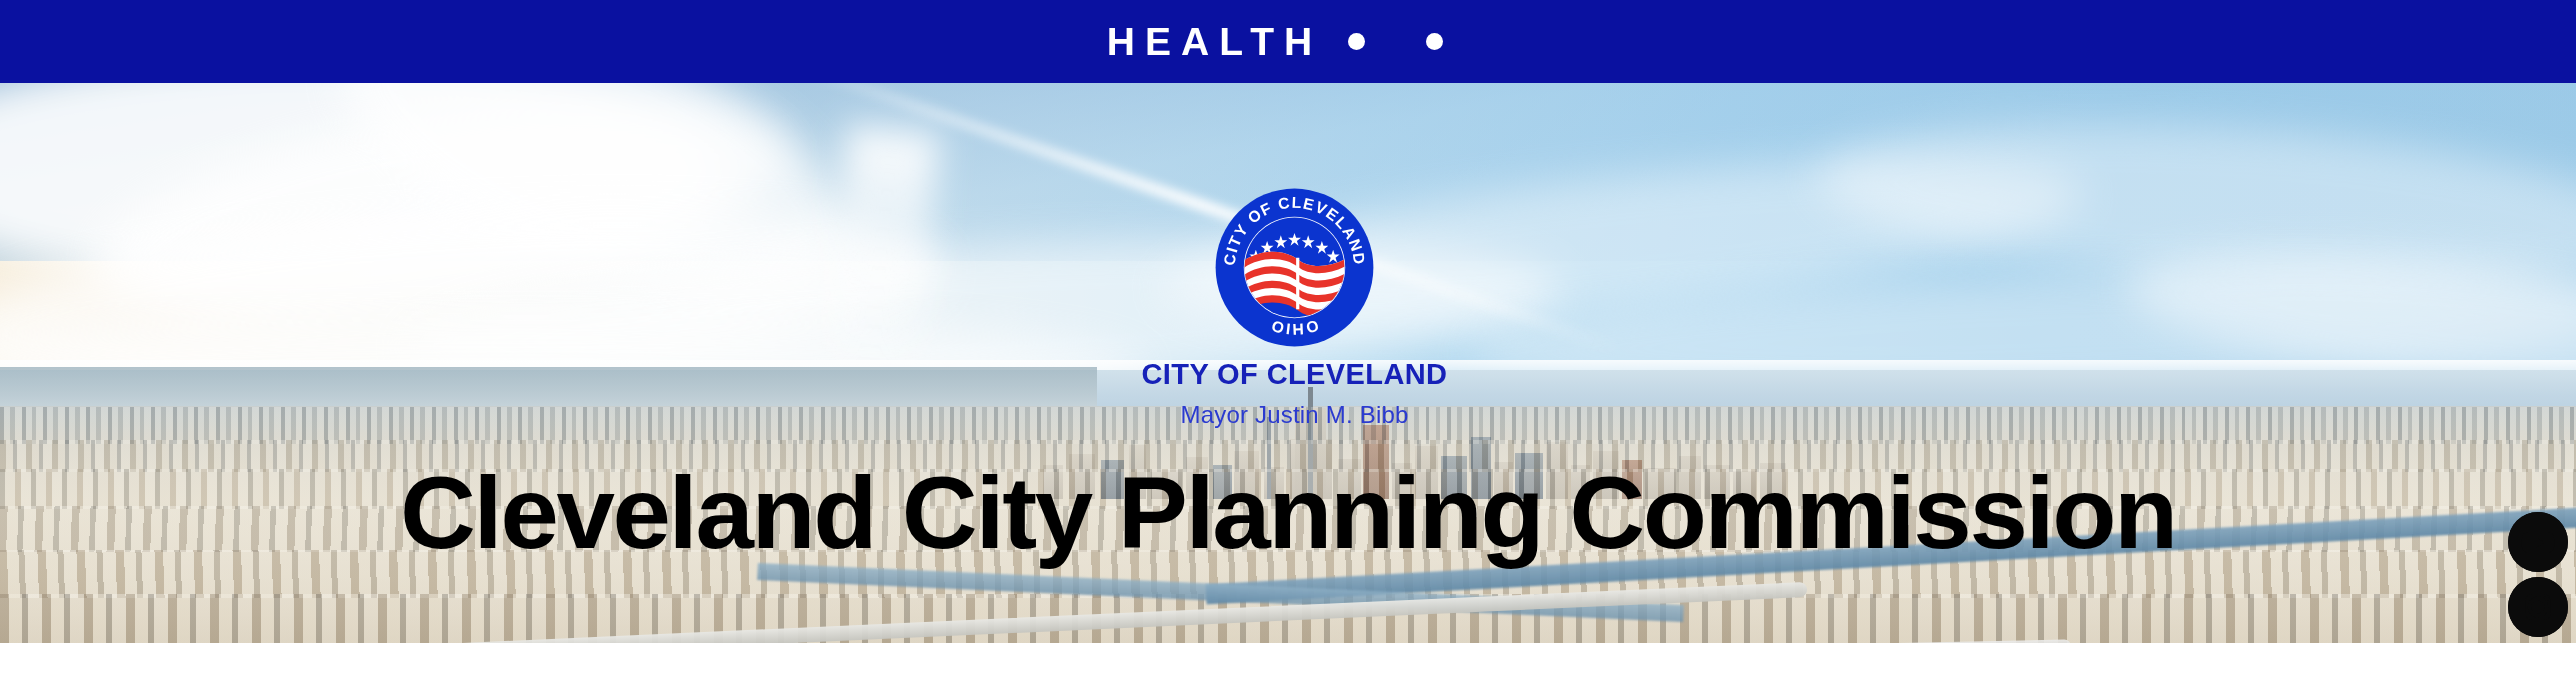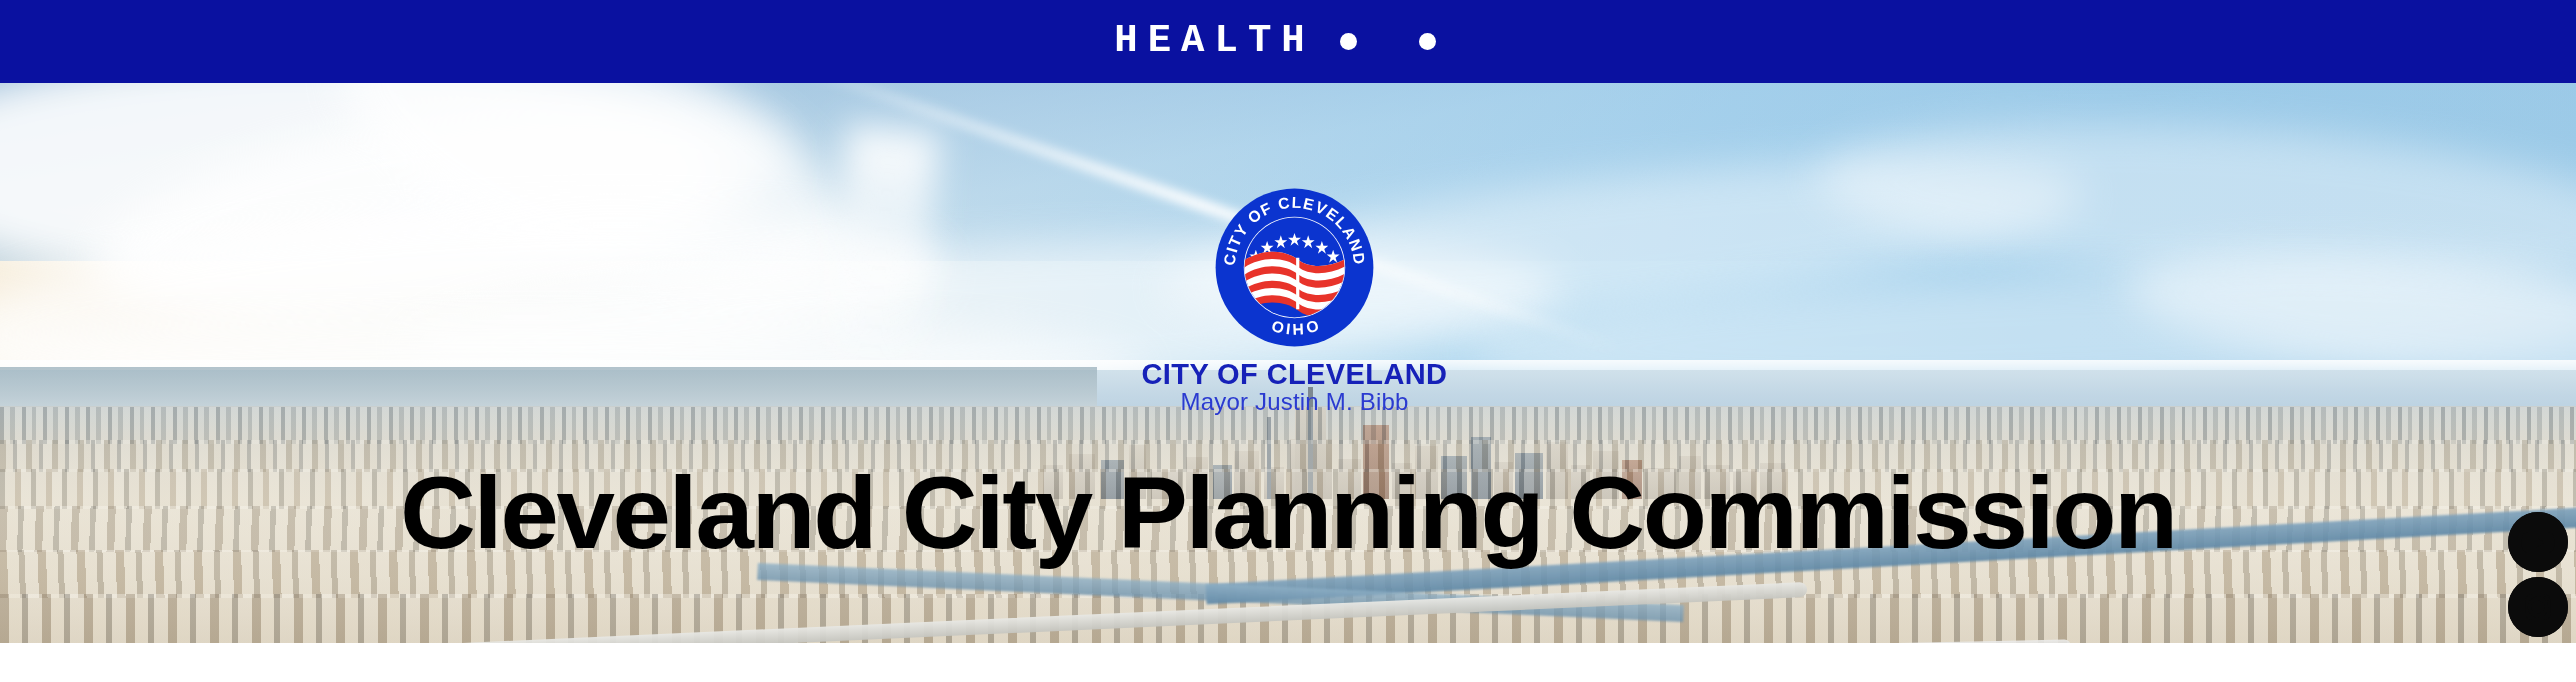--- a/index.html
+++ b/index.html
@@ -13,21 +13,21 @@
     background:#0a11a0;
     display:flex;align-items:center;justify-content:center;
   }
   .tagline{
     display:flex;align-items:center;justify-content:center;
     color:#ffffff;font-family:"Liberation Sans",sans-serif;
     font-weight:700;font-size:39px;letter-spacing:10px;
     white-space:nowrap;line-height:1;
     padding-left:10px;
   }
-  .tagline .word{display:inline-block;font-family:Liberation Mono, monospace;}
+  .tagline .word{display:inline-block;}
   .tagline .dot{
     display:inline-block;width:17px;height:17px;border-radius:50%;
     background:#ffffff;margin:0 36px 0 25.5px;flex:none;
   }
 
   
   .hero{
     position:absolute;left:0;top:83px;width:2576px;height:560px;overflow:hidden;
     background:#bcd4e6;
   }
@@ -162,21 +162,21 @@
   .spire{position:absolute;bottom:0;width:3.9px;background:#7d8890;}
 
   
   .seal-block{position:absolute;left:1084px;top:104px;width:421px;text-align:center;}
   .seal{width:161px;height:161px;margin:0 auto;display:block;}
   .city-name{
     margin-top:10.8px;color:#1621b8;font-family:"Liberation Sans",sans-serif;
     font-weight:700;font-size:29px;letter-spacing:0.4px;line-height:1.05;
   }
   .mayor-name{
-    margin-top:0;color:#2b3bd0;font-family:"Liberation Sans",sans-serif;
+    margin-top:13px;color:#2b3bd0;font-family:"Liberation Sans",sans-serif;
     font-weight:400;font-size:24px;letter-spacing:0.2px;line-height:1.1;
   }
 
   
   .title{
     position:absolute;left:0;top:462px;width:2576px;text-align:center;
     color:#000000;
     font-family:"Liberation Sans",sans-serif;
     font-weight:700;font-size:102px;line-height:1;
     letter-spacing:-2.3px;

